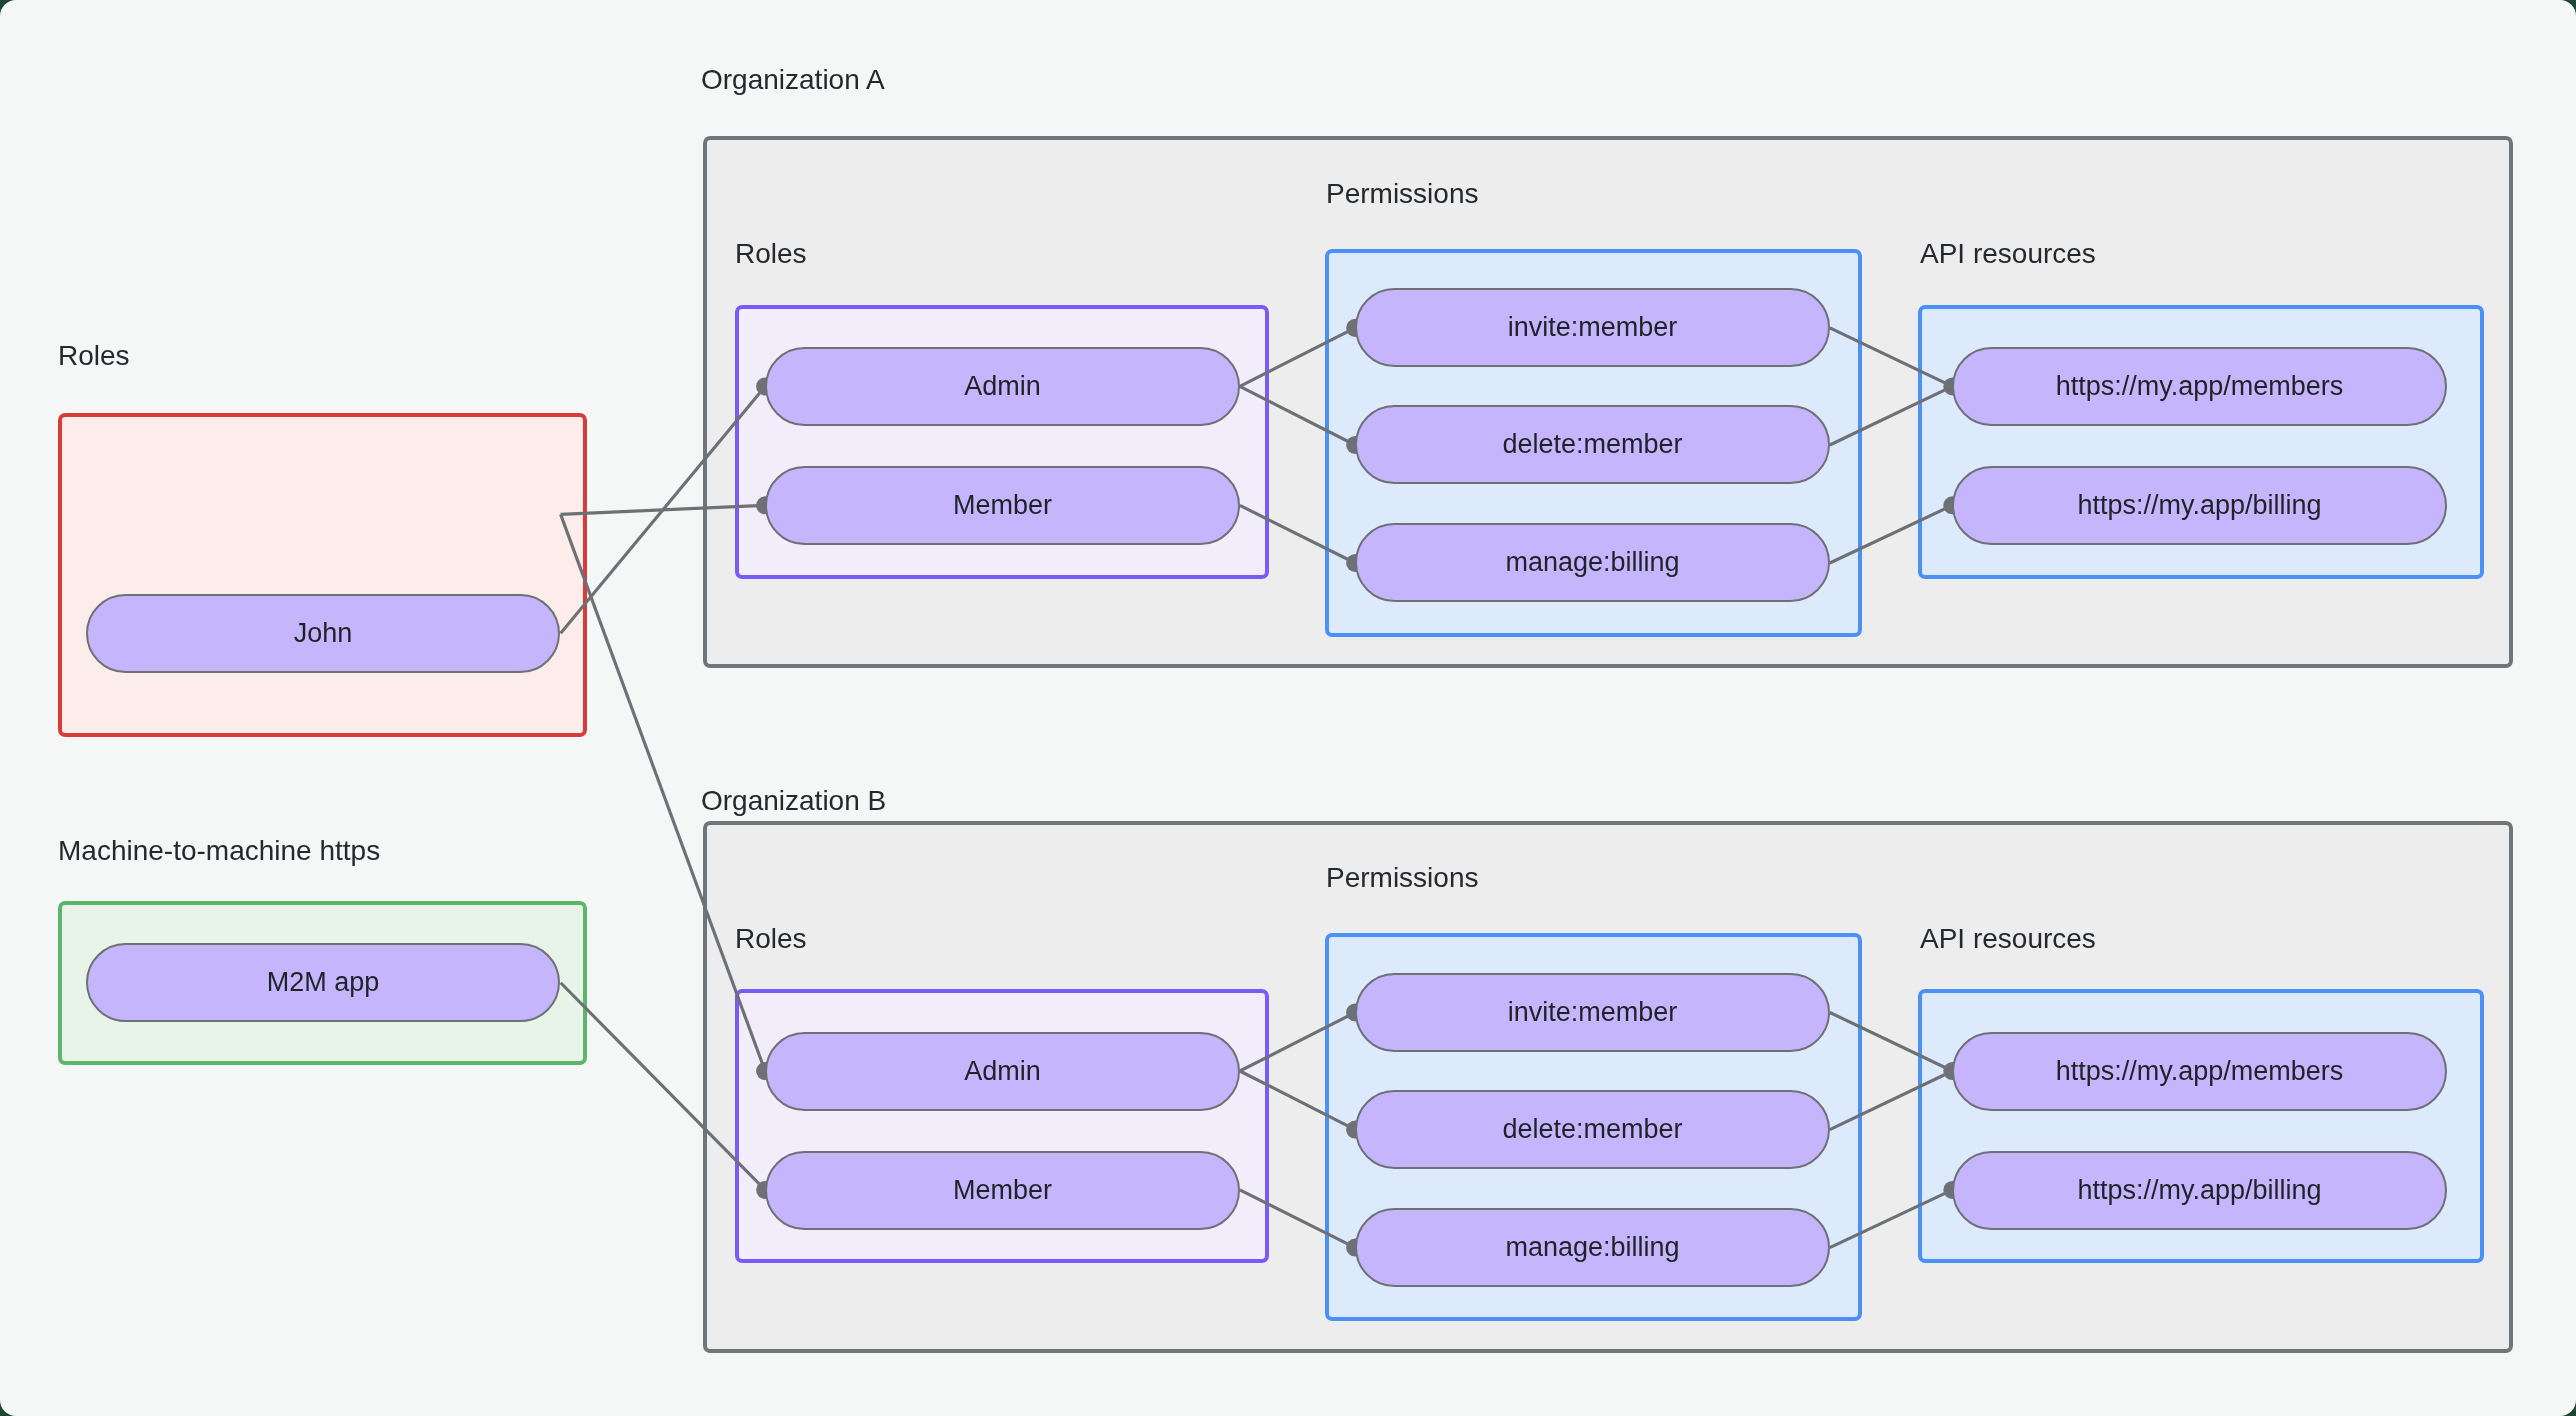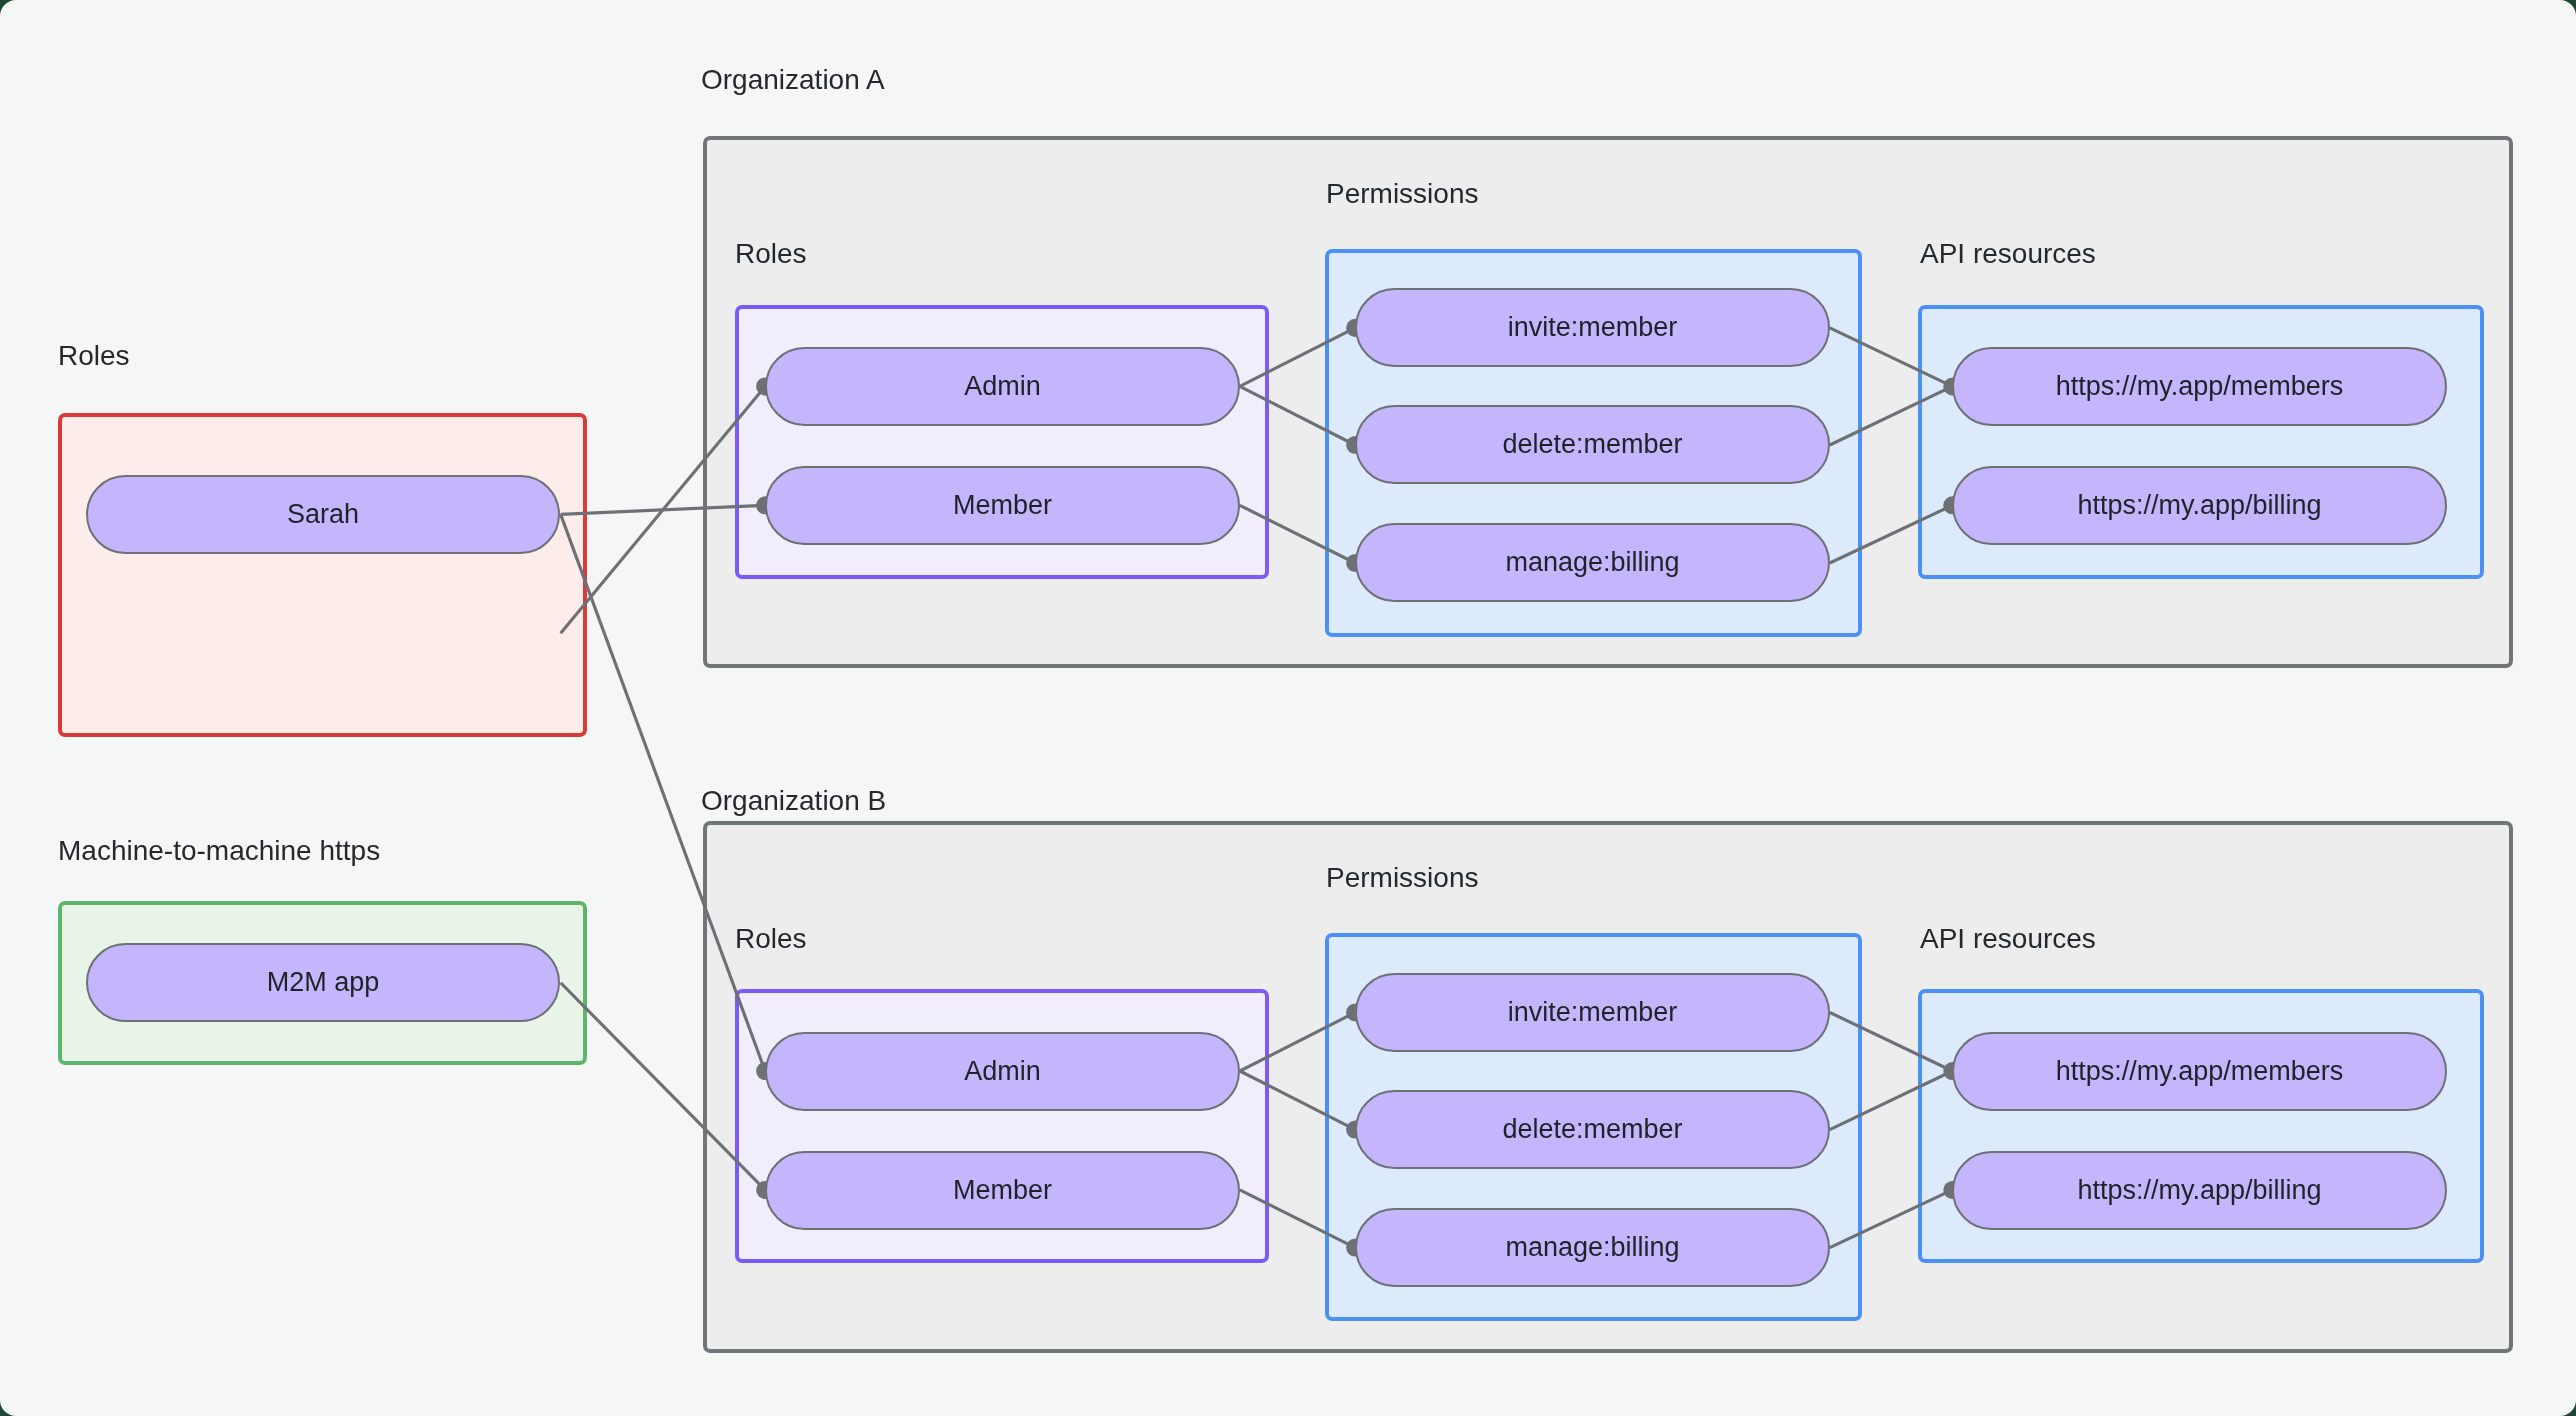--- a/index.html
+++ b/index.html
@@ -83,21 +83,21 @@
     fill: #6d7175;
   }
 </style>
 </head>
 <body>
 
 <div id="canvas">
 
   <div class="group-label" style="left:58px; top:339px;">Roles</div>
   <div class="group-box users-box" style="left:58px; top:413px; width:529px; height:324px;"></div>
-  <div class="pill" style="left:86px; top:475px; width:474px;">Sarah</div>
+  <div class="pill" style="left:86px; top:594px; width:474px;">John</div>
 
   <div class="group-label" style="left:58px; top:834px;">Machine-to-machine https</div>
   <div class="group-box m2m-box" style="left:58px; top:901px; width:529px; height:164px;"></div>
   <div class="pill" style="left:86px; top:943px; width:474px;">M2M app</div>
 
   <div class="group-label" style="left:701px; top:63px;text-align:center;">Organization A</div>
   <div class="group-box org-box" style="left:703px; top:136px; width:1810px; height:532px;"></div>
 
   <div class="group-label" style="left:735px; top:237px;">Roles</div>
   <div class="group-box roles-box" style="left:735px; top:305px; width:534px; height:274px;"></div>

